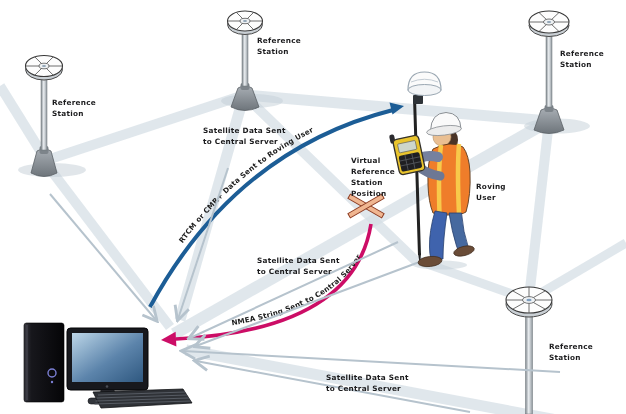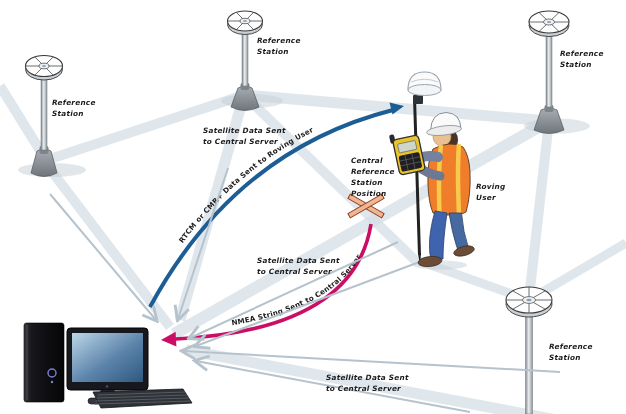--- a/index.html
+++ b/index.html
@@ -3,21 +3,21 @@
 <meta charset="utf-8">
 <style>
   html,body{margin:0;padding:0;background:#e9e9e9;}
   .stage{
     position:relative;width:626px;height:414px;background:#ffffff;overflow:hidden;
     font-family:"DejaVu Sans", sans-serif;
   }
   .stage svg{position:absolute;left:0;top:0;}
   .lbl{
     position:absolute;font-weight:bold;font-size:7.3px;line-height:1.5;
-    letter-spacing:.25px;color:#1c1c1e;white-space:pre-line;font-style:italic;
+    letter-spacing:.25px;color:#1c1c1e;white-space:pre-line;
   }
   .curve-label{font-family:"DejaVu Sans",sans-serif;font-weight:bold;}
 </style>
 </head>
 <body>
 
 <div class="stage">
 
 <svg width="626" height="414" viewBox="0 0 626 414">
   <defs>
@@ -233,20 +233,20 @@
 <div class="lbl" style="left:549px;top:342px">Reference
 Station</div>
 
 <div class="lbl" style="left:203px;top:126px">Satellite Data Sent
 to Central Server</div>
 <div class="lbl" style="left:257px;top:256px">Satellite Data Sent
 to Central Server</div>
 <div class="lbl" style="left:326px;top:373px">Satellite Data Sent
 to Central Server</div>
 
-<div class="lbl" style="left:351px;top:156px">Central
+<div class="lbl" style="left:351px;top:156px">Virtual
 Reference
 Station
 Position</div>
 <div class="lbl" style="left:476px;top:182px">Roving
 User</div>
 
 </div>
 
 </body></html>

